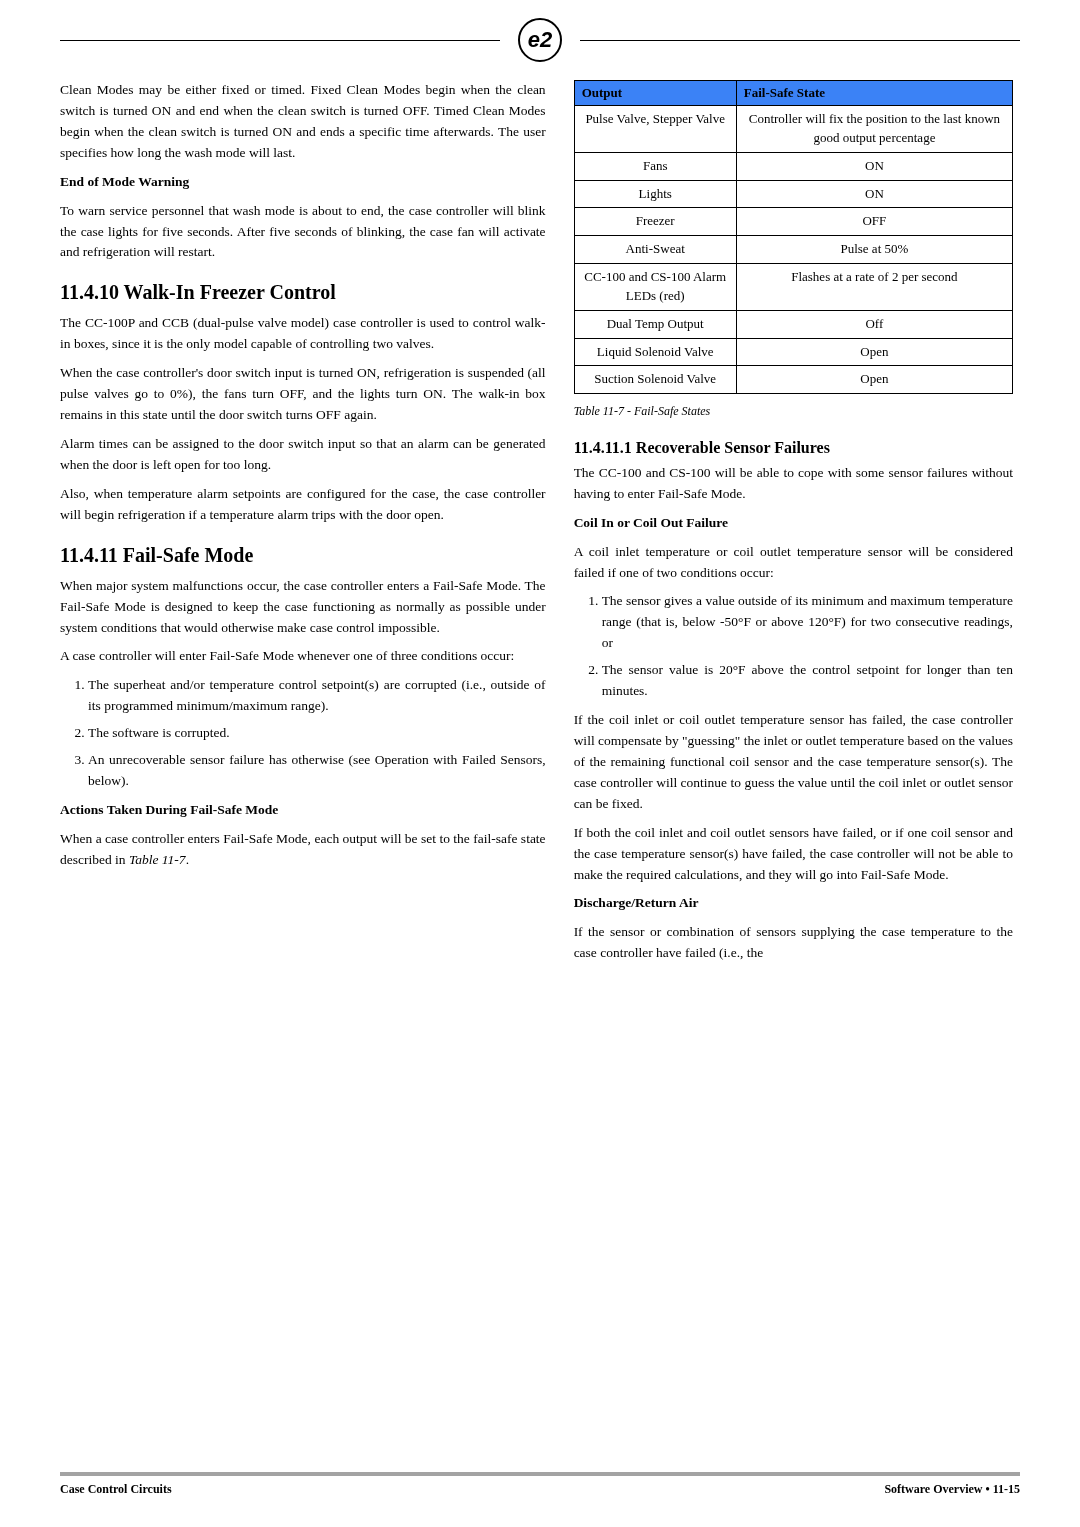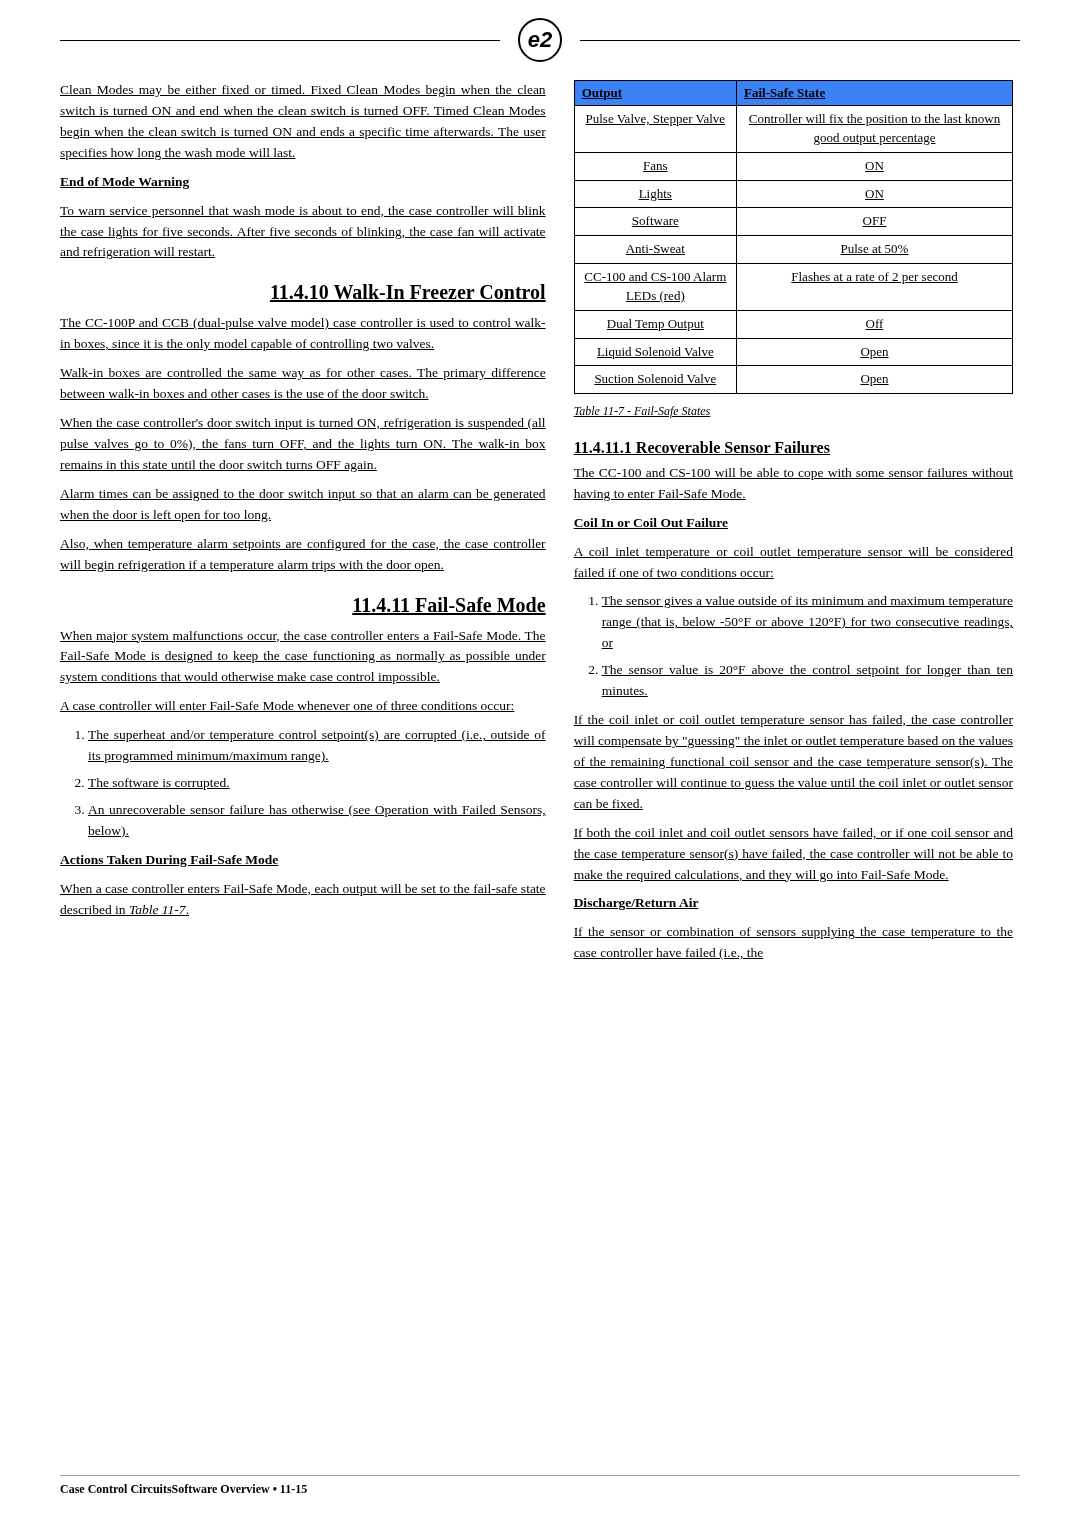--- a/index.html
+++ b/index.html
@@ -43,21 +43,20 @@
       justify-content: center;
       font-family: Arial, sans-serif;
       font-style: italic;
     }
 
     
     .content-area {
       display: flex;
       padding: 18px 67px 0 60px;
       gap: 28px;
-      text-decoration: underline;
     }
     .left-column {
       flex: 1.05;
       min-width: 0;
     }
     .right-column {
       flex: 0.95;
       min-width: 0;
     }
 
@@ -65,21 +64,20 @@
       margin-bottom: 8px;
       line-height: 1.55;
       text-align: justify;
     }
 
     .section-heading {
       font-size: 20px;
       font-weight: bold;
       margin: 16px 0 8px 0;
       line-height: 1.3;
-      text-align: right;
     }
     .subsection-heading {
       font-size: 16px;
       font-weight: bold;
       margin: 18px 0 6px 0;
     }
 
     .bold-label {
       font-weight: bold;
     }
@@ -121,23 +119,24 @@
       font-size: 12px;
       margin-bottom: 10px;
     }
 
     
     .footer {
       position: absolute;
       bottom: 30px;
       left: 60px;
       right: 60px;
-      border-top: 1px solid #a3a3a3;
+      border-top: 4px solid #a3a3a3;
       padding-top: 6px;
       display: flex;
+      justify-content: space-between;
       font-size: 12px;
       font-weight: bold;
     }
   </style>
 </head>
 <body>
 
 <div class="page">
 
   <div class="top-rule-area">
@@ -151,21 +150,20 @@
     <div class="left-column">
 
       <p>Clean Modes may be either fixed or timed. Fixed Clean Modes begin when the clean switch is turned ON and end when the clean switch is turned OFF. Timed Clean Modes begin when the clean switch is turned ON and ends a specific time afterwards. The user specifies how long the wash mode will last.</p>
 
       <p class="bold-label">End of Mode Warning</p>
       <p>To warn service personnel that wash mode is about to end, the case controller will blink the case lights for five seconds. After five seconds of blinking, the case fan will activate and refrigeration will restart.</p>
 
       <div class="section-heading">11.4.10  Walk-In Freezer Control</div>
 
       <p>The CC-100P and CCB (dual-pulse valve model) case controller is used to control walk-in boxes, since it is the only model capable of controlling two valves.</p>
-      <p>Walk-in boxes are controlled the same way as for other cases. The primary difference between walk-in boxes and other cases is the use of the door switch.</p>
       <p>When the case controller's door switch input is turned ON, refrigeration is suspended (all pulse valves go to 0%), the fans turn OFF, and the lights turn ON. The walk-in box remains in this state until the door switch turns OFF again.</p>
       <p>Alarm times can be assigned to the door switch input so that an alarm can be generated when the door is left open for too long.</p>
       <p>Also, when temperature alarm setpoints are configured for the case, the case controller will begin refrigeration if a temperature alarm trips with the door open.</p>
 
       <div class="section-heading">11.4.11  Fail-Safe Mode</div>
 
       <p>When major system malfunctions occur, the case controller enters a Fail-Safe Mode. The Fail-Safe Mode is designed to keep the case functioning as normally as possible under system conditions that would otherwise make case control impossible.</p>
       <p>A case controller will enter Fail-Safe Mode whenever one of three conditions occur:</p>
 
       <ol class="main-list">
@@ -198,21 +196,21 @@
             </tr>
             <tr>
               <td>Fans</td>
               <td>ON</td>
             </tr>
             <tr>
               <td>Lights</td>
               <td>ON</td>
             </tr>
             <tr>
-              <td>Software</td>
+              <td>Freezer</td>
               <td>OFF</td>
             </tr>
             <tr>
               <td>Anti-Sweat</td>
               <td>Pulse at 50%</td>
             </tr>
             <tr>
               <td>CC-100 and CS-100 Alarm LEDs (red)</td>
               <td>Flashes at a rate of 2 per second</td>
             </tr>

